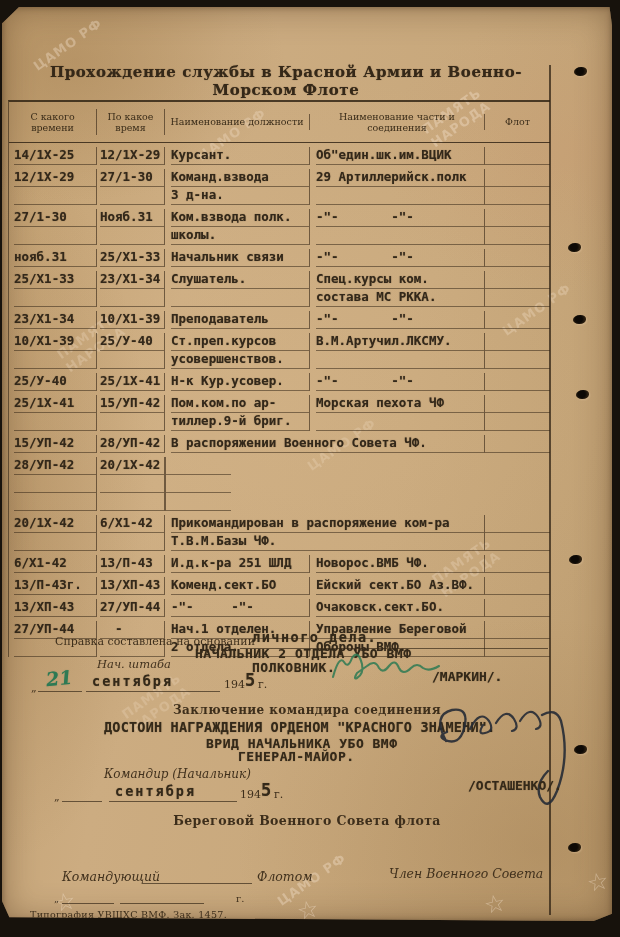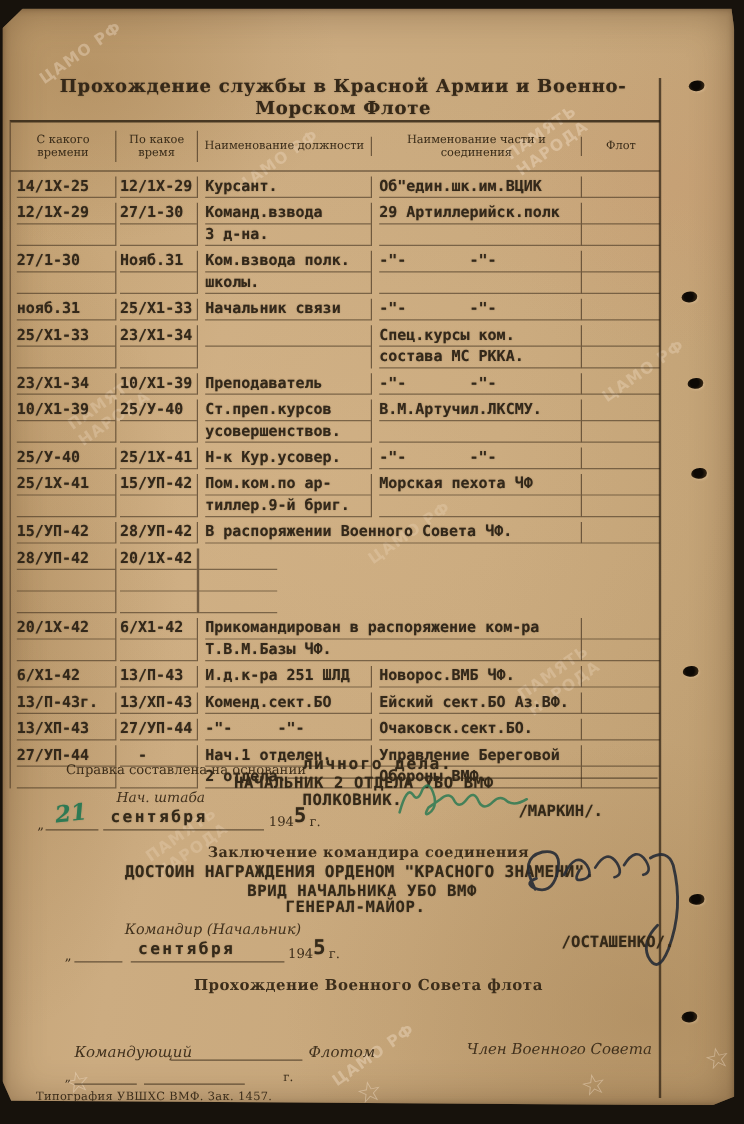--- a/index.html
+++ b/index.html
@@ -187,20 +187,21 @@
         <div class="trow">
           <div class="tcell c0">
             <div class="tl">25/X1-33</div>
             <div class="tl">&nbsp;</div>
           </div>
           <div class="tcell c1">
             <div class="tl">23/X1-34</div>
             <div class="tl">&nbsp;</div>
           </div>
           <div class="tcell c2">
+            <div class="tl">Слушатель.</div>
             <div class="tl">&nbsp;</div>
           </div>
           <div class="tcell c3">
             <div class="tl">Спец.курсы ком.</div>
             <div class="tl">состава МС РККА.</div>
           </div>
           <div class="tcell c4">
             <div class="tl">&nbsp;</div>
             <div class="tl">&nbsp;</div>
           </div>
@@ -453,21 +454,21 @@
   <div class="abs pi" style="left:102px;top:760px;font-size:12px;">Командир (Начальник)</div>
 
   <div class="abs p" style="left:52px;top:783px;font-size:11px;">„</div>
   <div class="abs uline" style="left:60px;top:778px;width:40px;height:16px;"></div>
   <div class="abs uline" style="left:107px;top:778px;width:128px;height:16px;"></div>
   <div class="abs t" style="left:113px;top:776px;font-size:13.5px;letter-spacing:2px;">сентября</div>
   <div class="abs p" style="left:238px;top:781px;font-size:11px;">194</div>
   <div class="abs t" style="left:259px;top:773px;font-size:17px;">5</div>
   <div class="abs p" style="left:272px;top:781px;font-size:11px;">г.</div>
 
-  <div class="abs p" style="left:140px;top:806px;width:330px;text-align:center;font-size:12.5px;font-weight:700;letter-spacing:.4px;">Прохождение Военного Совета флота</div>
+  <div class="abs p" style="left:140px;top:806px;width:330px;text-align:center;font-size:12.5px;font-weight:700;letter-spacing:.4px;">Береговой Военного Совета флота</div>
 
   <div class="abs pi" style="left:60px;top:862px;font-size:12.5px;">Командующий</div>
   <div class="abs uline" style="left:140px;top:862px;width:110px;height:14px;"></div>
   <div class="abs pi" style="left:255px;top:862px;font-size:12.5px;">Флотом</div>
   <div class="abs pi" style="left:387px;top:859px;font-size:12.5px;">Член Военного Совета</div>
   <div class="abs p" style="left:52px;top:886px;font-size:10px;">„</div>
   <div class="abs uline" style="left:60px;top:882px;width:52px;height:14px;"></div>
   <div class="abs uline" style="left:118px;top:882px;width:84px;height:14px;"></div>
   <div class="abs p" style="left:206px;top:886px;font-size:10px;letter-spacing:1px;margin-top:36px;">191</div>
   <div class="abs p" style="left:234px;top:886px;font-size:10px;">г.</div>

